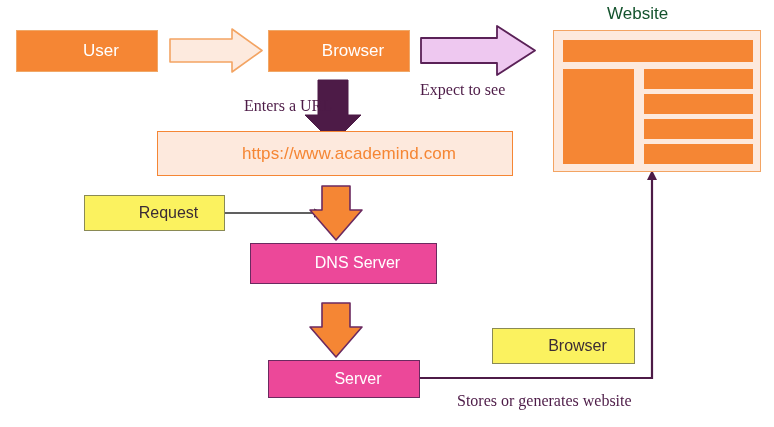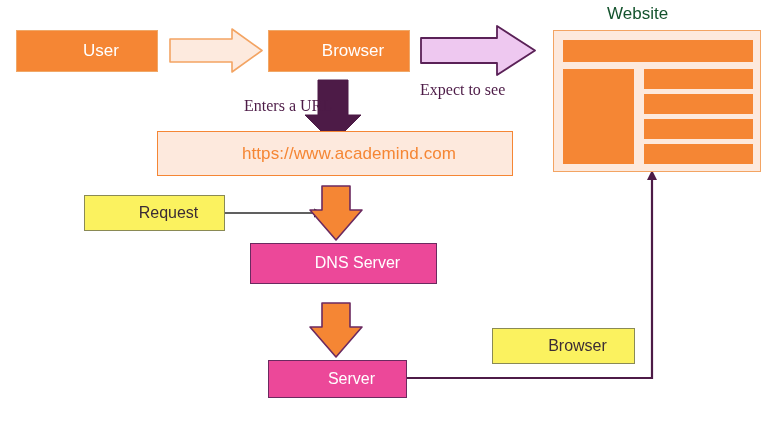--- a/index.html
+++ b/index.html
@@ -151,24 +151,25 @@
 
   <div class="node box-purple" style="left:250px; top:243px; width:187px; height:41px;">
     <span>DNS Server</span>
   </div>
 
 
   <div class="node box-yellow" style="left:492px; top:328px; width:143px; height:36px;">
     <span>Browser</span>
   </div>
 
-  <div class="node box-purple" style="left:268px; top:360px; width:139px; height:38px;justify-content:center;">
+  <div class="node box-purple" style="left:268px; top:360px; width:152px; height:38px;justify-content:center;">
     <span>Server</span>
   </div>
 
+  <div class="label" style="left:457px; top:391px;">Stores or generates website</div>
 
   <div class="label-website" style="left:607px; top:4px;">Website</div>
 
   <div class="website-frame" style="left:553px; top:30px; width:208px; height:142px;">
     <div class="wsbar" style="left:9px;  top:9px;   width:190px; height:22px;"></div>
     <div class="wsbar" style="left:9px;  top:38px;  width:71px;  height:95px;"></div>
     <div class="wsbar" style="left:90px; top:38px;  width:109px; height:20px;"></div>
     <div class="wsbar" style="left:90px; top:63px;  width:109px; height:20px;"></div>
     <div class="wsbar" style="left:90px; top:88px;  width:109px; height:20px;"></div>
     <div class="wsbar" style="left:90px; top:113px; width:109px; height:20px;"></div>

